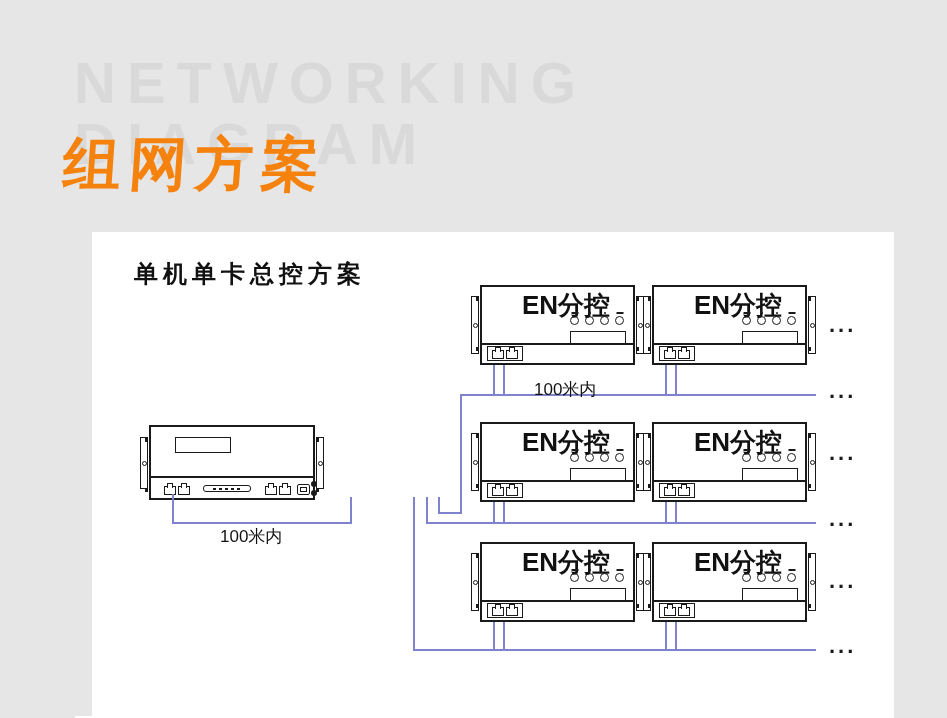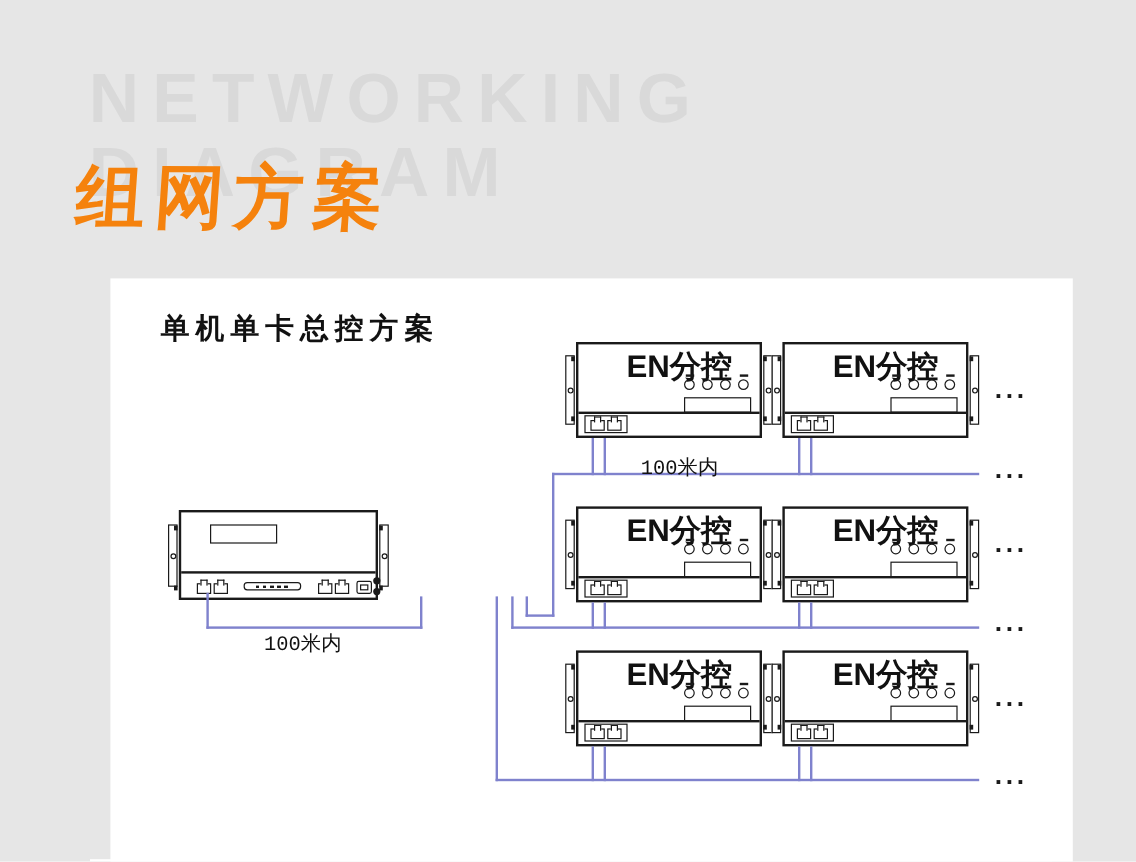--- a/index.html
+++ b/index.html
@@ -37,21 +37,21 @@
   .diagram-title {
     position:absolute; left:42px; top:26px;
     font-size:24px; font-weight:700; letter-spacing:5px; color:#111;
     white-space:nowrap;
   }
   .sn-label {
     position:absolute; left:74px; top:158px;
     font-size:24px; font-weight:700; letter-spacing:1px; color:#111;
   }
   .dist-label {
-    position:absolute; font-family:Liberation Mono, monospace;
+    position:absolute; font-family:Liberation Sans, sans-serif;
     font-size:17px; color:#111; white-space:nowrap;
   }
   .dist-a { left:128px; top:293px; }
   .dist-b { left:442px; top:146px; }
   .dots {
     position:absolute; left:737px; width:50px;
     font-size:22px; font-weight:700; letter-spacing:3px; color:#1a1a1a;
   }
 
   

